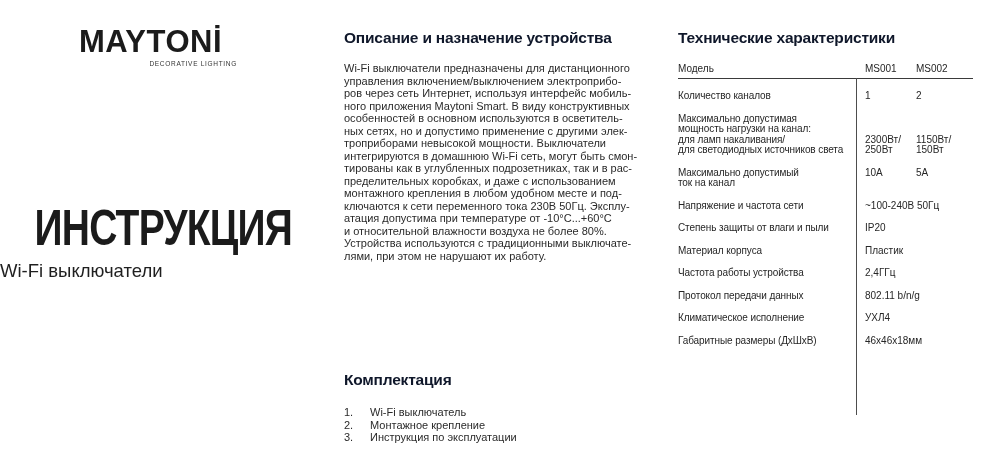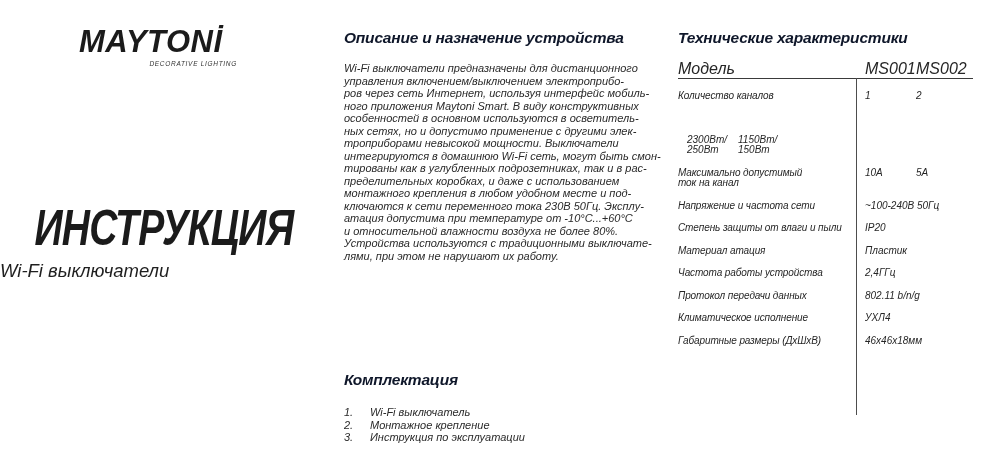--- a/index.html
+++ b/index.html
@@ -5,21 +5,20 @@
   * { margin: 0; padding: 0; box-sizing: border-box; }
   html, body { background: #ffffff; }
   .page {
     position: relative;
     width: 1000px;
     height: 451px;
     background: #ffffff;
     font-family: "Liberation Sans", sans-serif;
     color: #1f1f1f;
     overflow: hidden;
-    font-style: italic;
   }
   .pre { white-space: pre; }
 
   
   .left-col { position: absolute; left: 0; top: 0; width: 320px; height: 451px; }
   .brand { position: absolute; left: 79px; top: 26px; width: 158px; }
   .logo {
     font-size: 31px; font-weight: bold; letter-spacing: 0.5px;
     line-height: 1; color: #1b1b1b; white-space: nowrap;
   }
@@ -51,21 +50,21 @@
   .pkg-list { margin-top: 17px; font-size: 11px; line-height: 12.5px; color: #2a2a2a; }
   .pkg-item { display: flex; }
   .pkg-num { width: 26px; flex: 0 0 26px; }
 
   
   .right-col { position: absolute; left: 678px; top: 29px; width: 295px; }
   .spec-grid { display: flex; align-items: flex-start; }
   .spec-grid .c-label { width: 178px; flex: 0 0 178px; }
   .spec-grid .c-v1 { width: 60px; flex: 0 0 60px; padding-left: 9px; }
   .spec-grid .c-v2 { flex: 1 1 auto; }
-  .spec-header { margin-top: 16px; font-size: 16px; line-height: 11px; color: #262626; }
+  .spec-header { margin-top: 16px; font-size: 10px; line-height: 11px; color: #262626; }
   .spec-rule { margin-top: 4px; height: 0; border-top: 1.5px solid #3a3a3a; width: 295px; }
   .spec-vline {
     position: absolute; left: 178px; top: 49px; width: 1px; height: 337px;
     background: #4d4d4d;
   }
   .spec-rows { margin-top: 12px; }
   .spec-row { margin-bottom: 12px; font-size: 10px; line-height: 10.5px; color: #262626; }
   .spec-row .c-label { letter-spacing: -0.1px; }
   .spec-row.offset-vals .c-v1, .spec-row.offset-vals .c-v2 { padding-top: 21px; }
 </style>
@@ -130,20 +129,24 @@
     <div class="spec-rule"></div>
     <div class="spec-vline"></div>
 
     <div class="spec-rows">
       <div class="spec-row spec-grid">
         <div class="c-label pre">Количество каналов</div>
         <div class="c-v1 pre">1</div>
         <div class="c-v2 pre">2</div>
       </div>
       <div class="spec-row spec-grid offset-vals">
+        <div class="c-label pre">Максимально допустимая
+мощность нагрузки на канал:
+для ламп накаливания/
+для светодиодных источников света</div>
         <div class="c-v1 pre">2300Вт/
 250Вт</div>
         <div class="c-v2 pre">1150Вт/
 150Вт</div>
       </div>
       <div class="spec-row spec-grid">
         <div class="c-label pre">Максимально допустимый
 ток на канал</div>
         <div class="c-v1 pre">10А</div>
         <div class="c-v2 pre">5А</div>
@@ -152,21 +155,21 @@
         <div class="c-label pre">Напряжение и частота сети</div>
         <div class="c-v1 pre">~100-240В 50Гц</div>
         <div class="c-v2 pre"></div>
       </div>
       <div class="spec-row spec-grid">
         <div class="c-label pre">Степень защиты от влаги и пыли</div>
         <div class="c-v1 pre">IP20</div>
         <div class="c-v2 pre"></div>
       </div>
       <div class="spec-row spec-grid">
-        <div class="c-label pre">Материал атация</div>
+        <div class="c-label pre">Материал корпуса</div>
         <div class="c-v1 pre">Пластик</div>
         <div class="c-v2 pre"></div>
       </div>
       <div class="spec-row spec-grid">
         <div class="c-label pre">Частота работы устройства</div>
         <div class="c-v1 pre">2,4ГГц</div>
         <div class="c-v2 pre"></div>
       </div>
       <div class="spec-row spec-grid">
         <div class="c-label pre">Протокол передачи данных</div>

